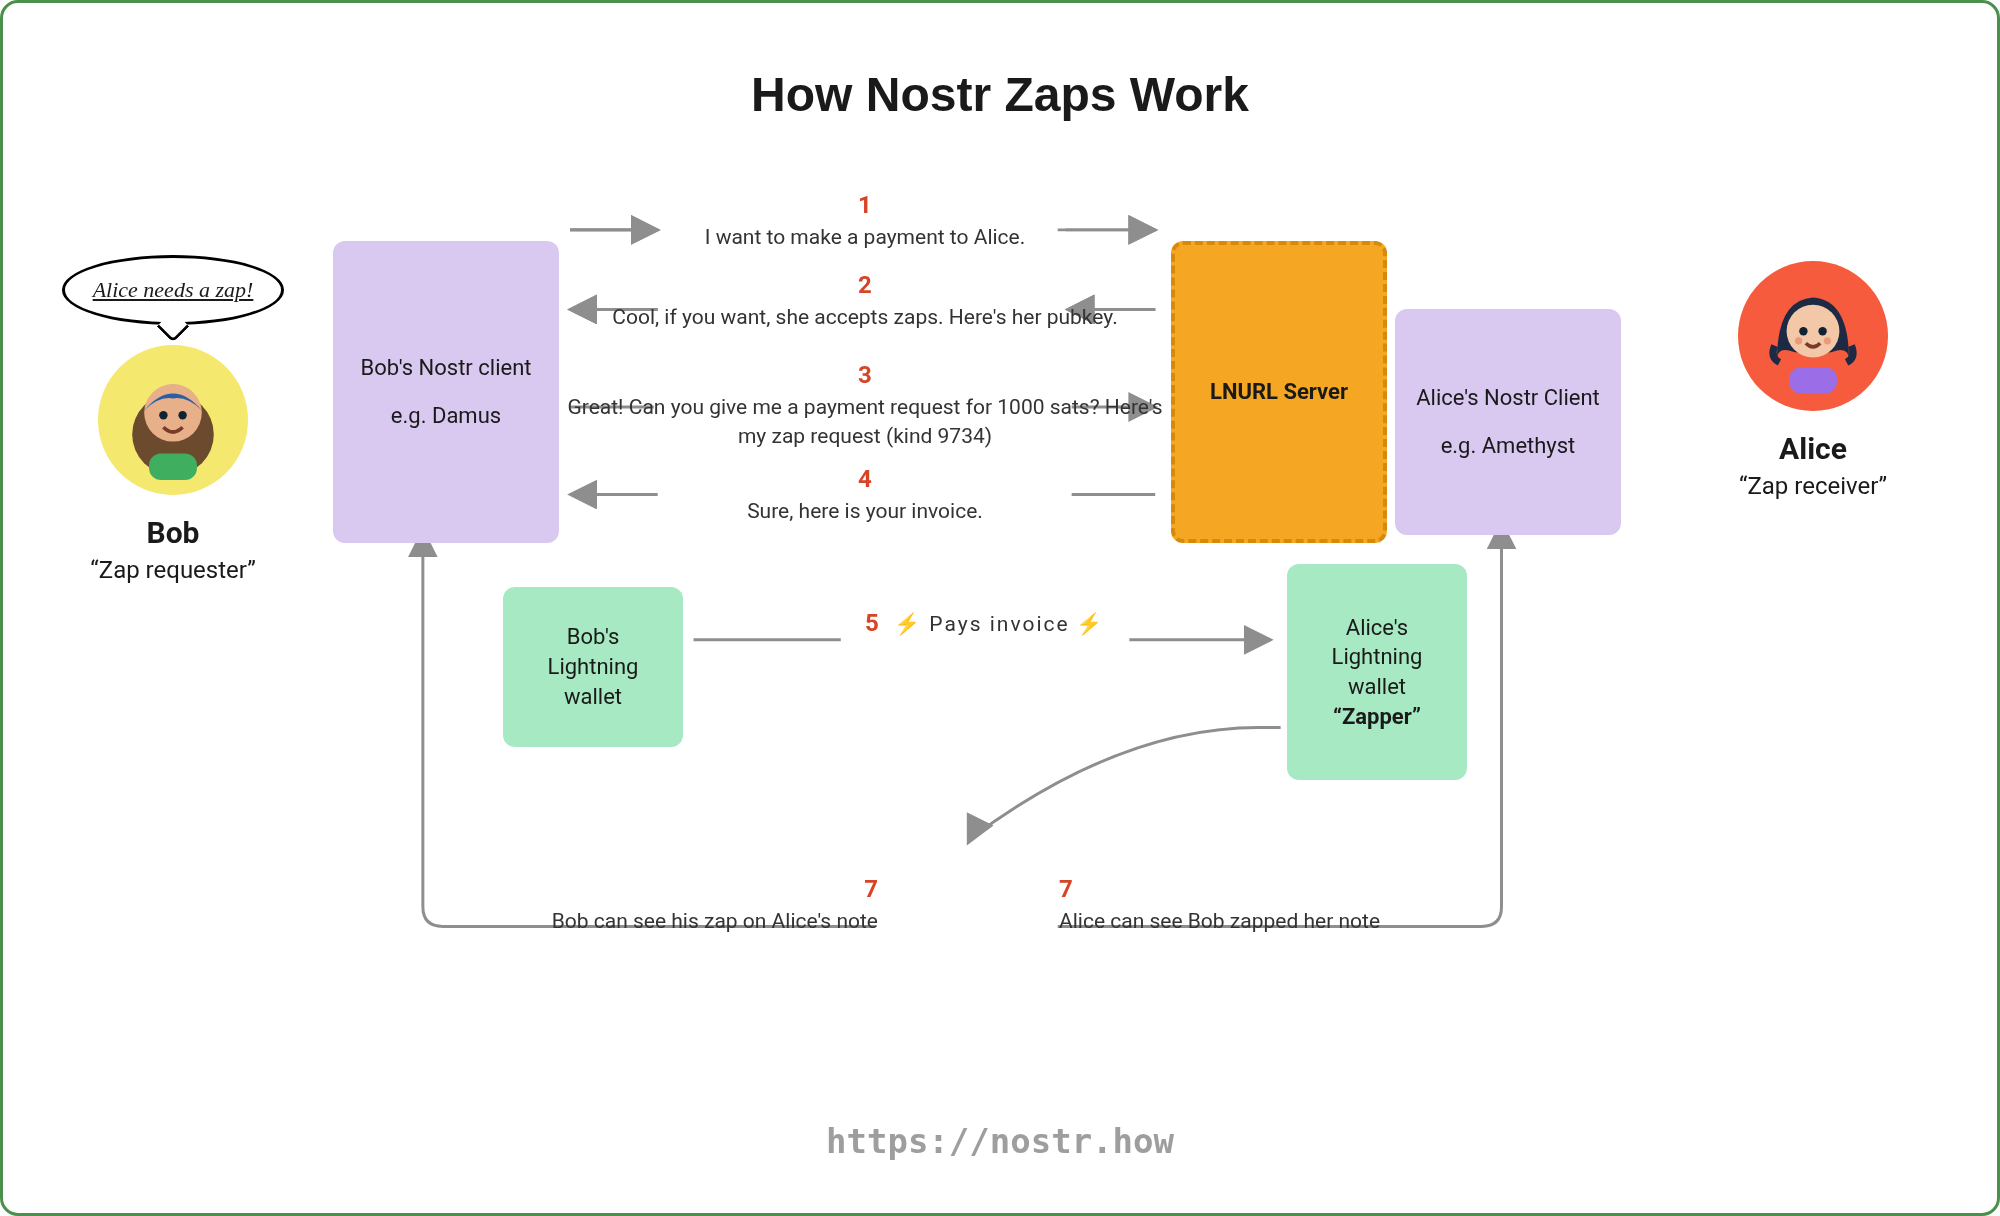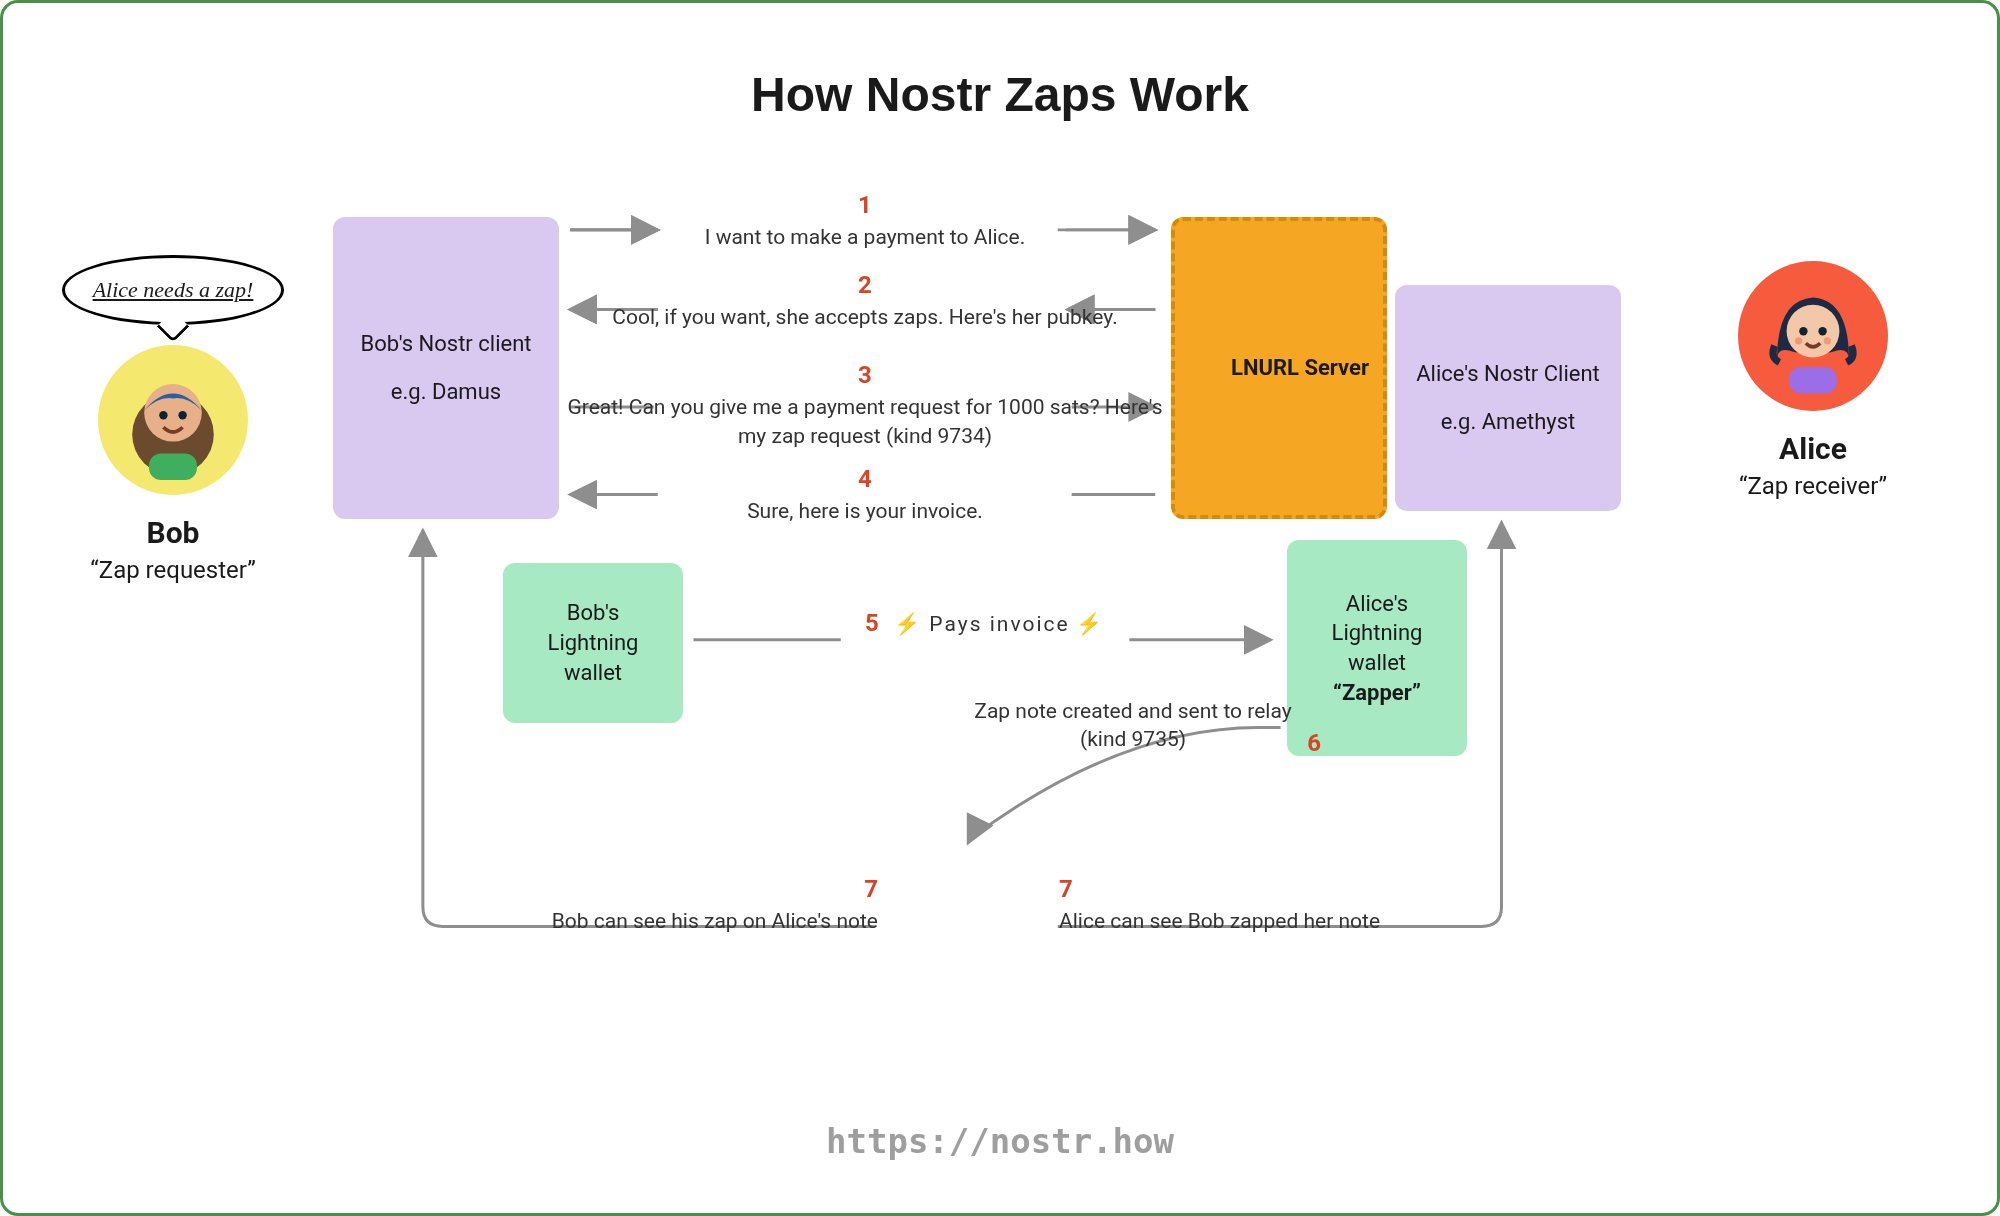--- a/index.html
+++ b/index.html
@@ -54,28 +54,28 @@
     position:absolute;
     display:flex;
     flex-direction:column;
     align-items:center;
     justify-content:center;
     text-align:center;
     border-radius:12px;
     font-size:22px;
     line-height:1.35;
     padding:8px 14px;
+    margin-top:24px;
   }
   .box.purple{background:var(--purple)}
   .box.green{background:var(--green)}
   .box.orange{
     background:var(--orange);
     border:4px dashed var(--orange-dark);
     font-weight:700;
-    align-items:flex-end;
   }
   .box.blue{
     background:var(--blue);
     border:4px dashed var(--blue-dark);
     font-weight:700;
     color:#fff;
   }
   .box .sub{margin-top:18px}
   .box .bold{font-weight:700}
 
@@ -240,24 +240,20 @@
     <span class="num">3</span>
     <span>Great! Can you give me a payment request for 1000 sats? Here's my zap request (kind 9734)</span>
   </div>
   <div id="m4" class="msg">
     <span class="num">4</span>
     <span>Sure, here is your invoice.</span>
   </div>
   <div id="m5" class="msg inline">
     <span class="num">5</span>
     <span class="zap">⚡ Pays invoice ⚡</span>
-  </div>
-  <div id="m6" class="msg">
-    <span>Zap note created and sent to relay (kind 9735)</span>
-    <span class="num">6</span>
   </div>
   <div id="m7l" class="msg">
     <span class="num">7</span>
     <span>Bob can see his zap on Alice's note</span>
   </div>
   <div id="m7r" class="msg">
     <span class="num">7</span>
     <span>Alice can see Bob zapped her note</span>
   </div>
 

